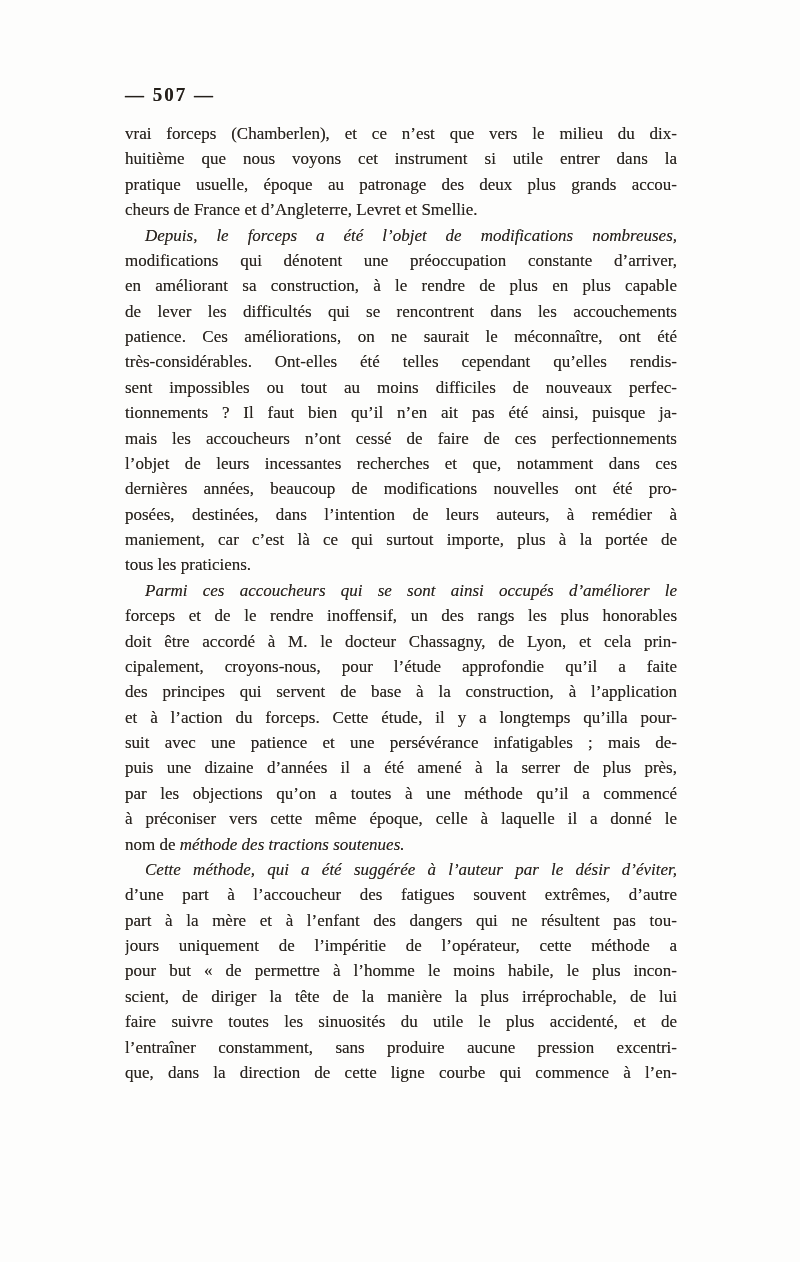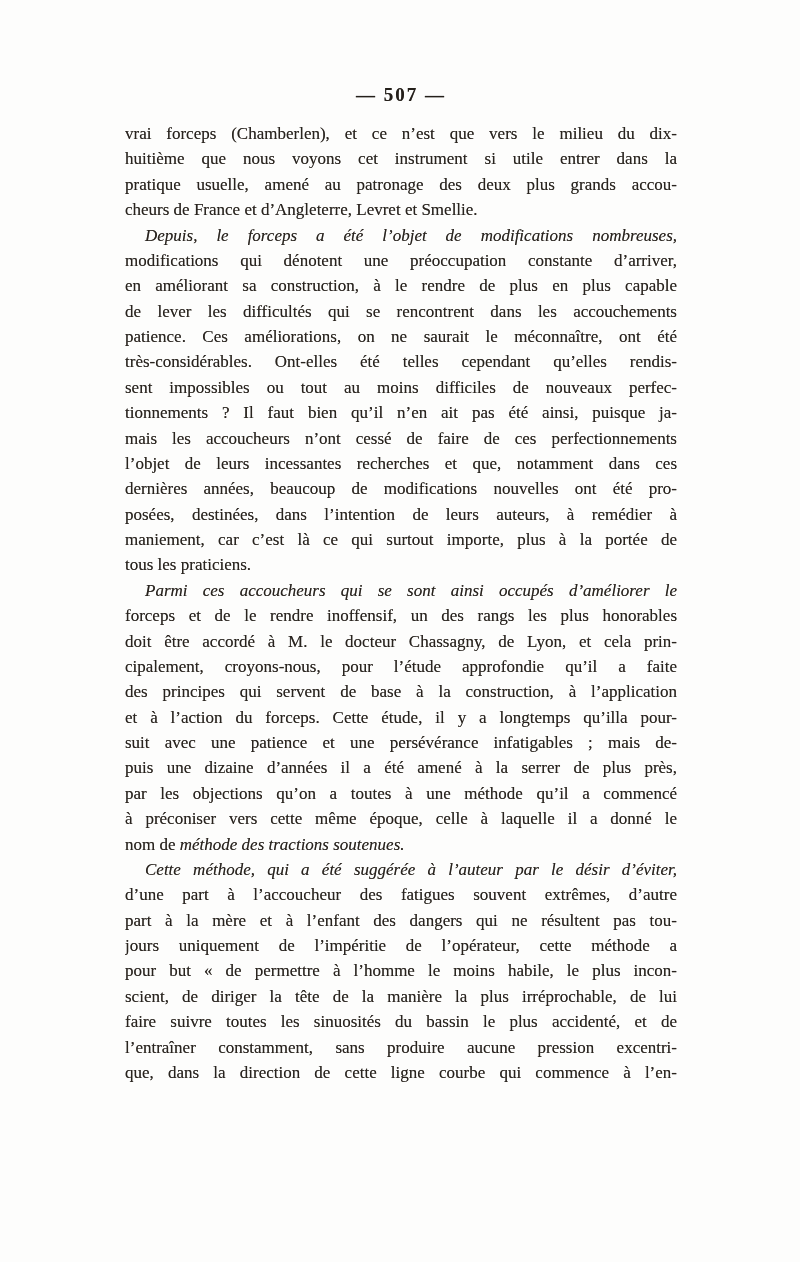--- a/index.html
+++ b/index.html
@@ -14,21 +14,20 @@
     background: #fdfdfc;
     overflow: hidden;
     font-family: "Liberation Serif", "DejaVu Serif", serif;
     color: #29241f;
   }
   .page-number {
     position: absolute;
     top: 84px;
     left: 125px;
     width: 552px;
-    text-align: center;
     font-size: 19px;
     font-weight: bold;
     letter-spacing: 2px;
     color: #241f1a;
     text-shadow: 0 0 0.5px rgba(36,31,26,0.6);
   }
   .text-block {
     position: absolute;
     top: 121px;
     left: 125px;
@@ -63,21 +62,21 @@
 
 <div class="page">
 
   <div class="page-number">— 507 —</div>
 
   <div class="text-block">
 
     <div>
       <div class="line">vrai forceps (Chamberlen),  et ce n’est que vers le milieu du dix-</div>
       <div class="line">huitième que nous voyons cet instrument si utile entrer dans la</div>
-      <div class="line">pratique usuelle, amené au patronage des deux plus grands accou-</div>
+      <div class="line">pratique usuelle, époque au patronage des deux plus grands accou-</div>
       <div class="line end">cheurs de France et d’Angleterre, Levret et Smellie.</div>
     </div>
 
     <div>
       <div class="line indent">Depuis, le forceps a été l’objet de modifications nombreuses,</div>
       <div class="line">modifications qui dénotent une préoccupation constante d’arriver,</div>
       <div class="line">en améliorant sa construction, à le rendre de plus en plus capable</div>
       <div class="line">de lever les difficultés qui se rencontrent dans les accouchements</div>
       <div class="line">patience. Ces améliorations, on ne saurait le méconnaître, ont été</div>
       <div class="line">très-considérables. Ont-elles été telles cependant qu’elles rendis-</div>
@@ -107,19 +106,19 @@
       </div>
     </div>
 
     <div>
       <div class="line indent">Cette méthode, qui a été suggérée à l’auteur par le désir d’éviter,</div>
       <div class="line">d’une part à l’accoucheur des fatigues souvent extrêmes, d’autre</div>
       <div class="line">part à la mère et à l’enfant des dangers qui ne résultent pas tou-</div>
       <div class="line">jours uniquement de l’impéritie de l’opérateur, cette méthode a</div>
       <div class="line">pour but « de permettre à l’homme le moins habile, le plus incon-</div>
       <div class="line">scient, de diriger la tête de la manière la plus irréprochable, de lui</div>
-      <div class="line">faire suivre toutes les sinuosités du bassin le plus accidenté, et de</div>
+      <div class="line">faire suivre toutes les sinuosités du utile le plus accidenté, et de</div>
       <div class="line">l’entraîner constamment, sans produire aucune pression excentri-</div>
       <div class="line">que, dans la direction de cette ligne courbe qui commence à l’en-</div>
     </div>
 
   </div>
 </div>
 
 </body></html>

